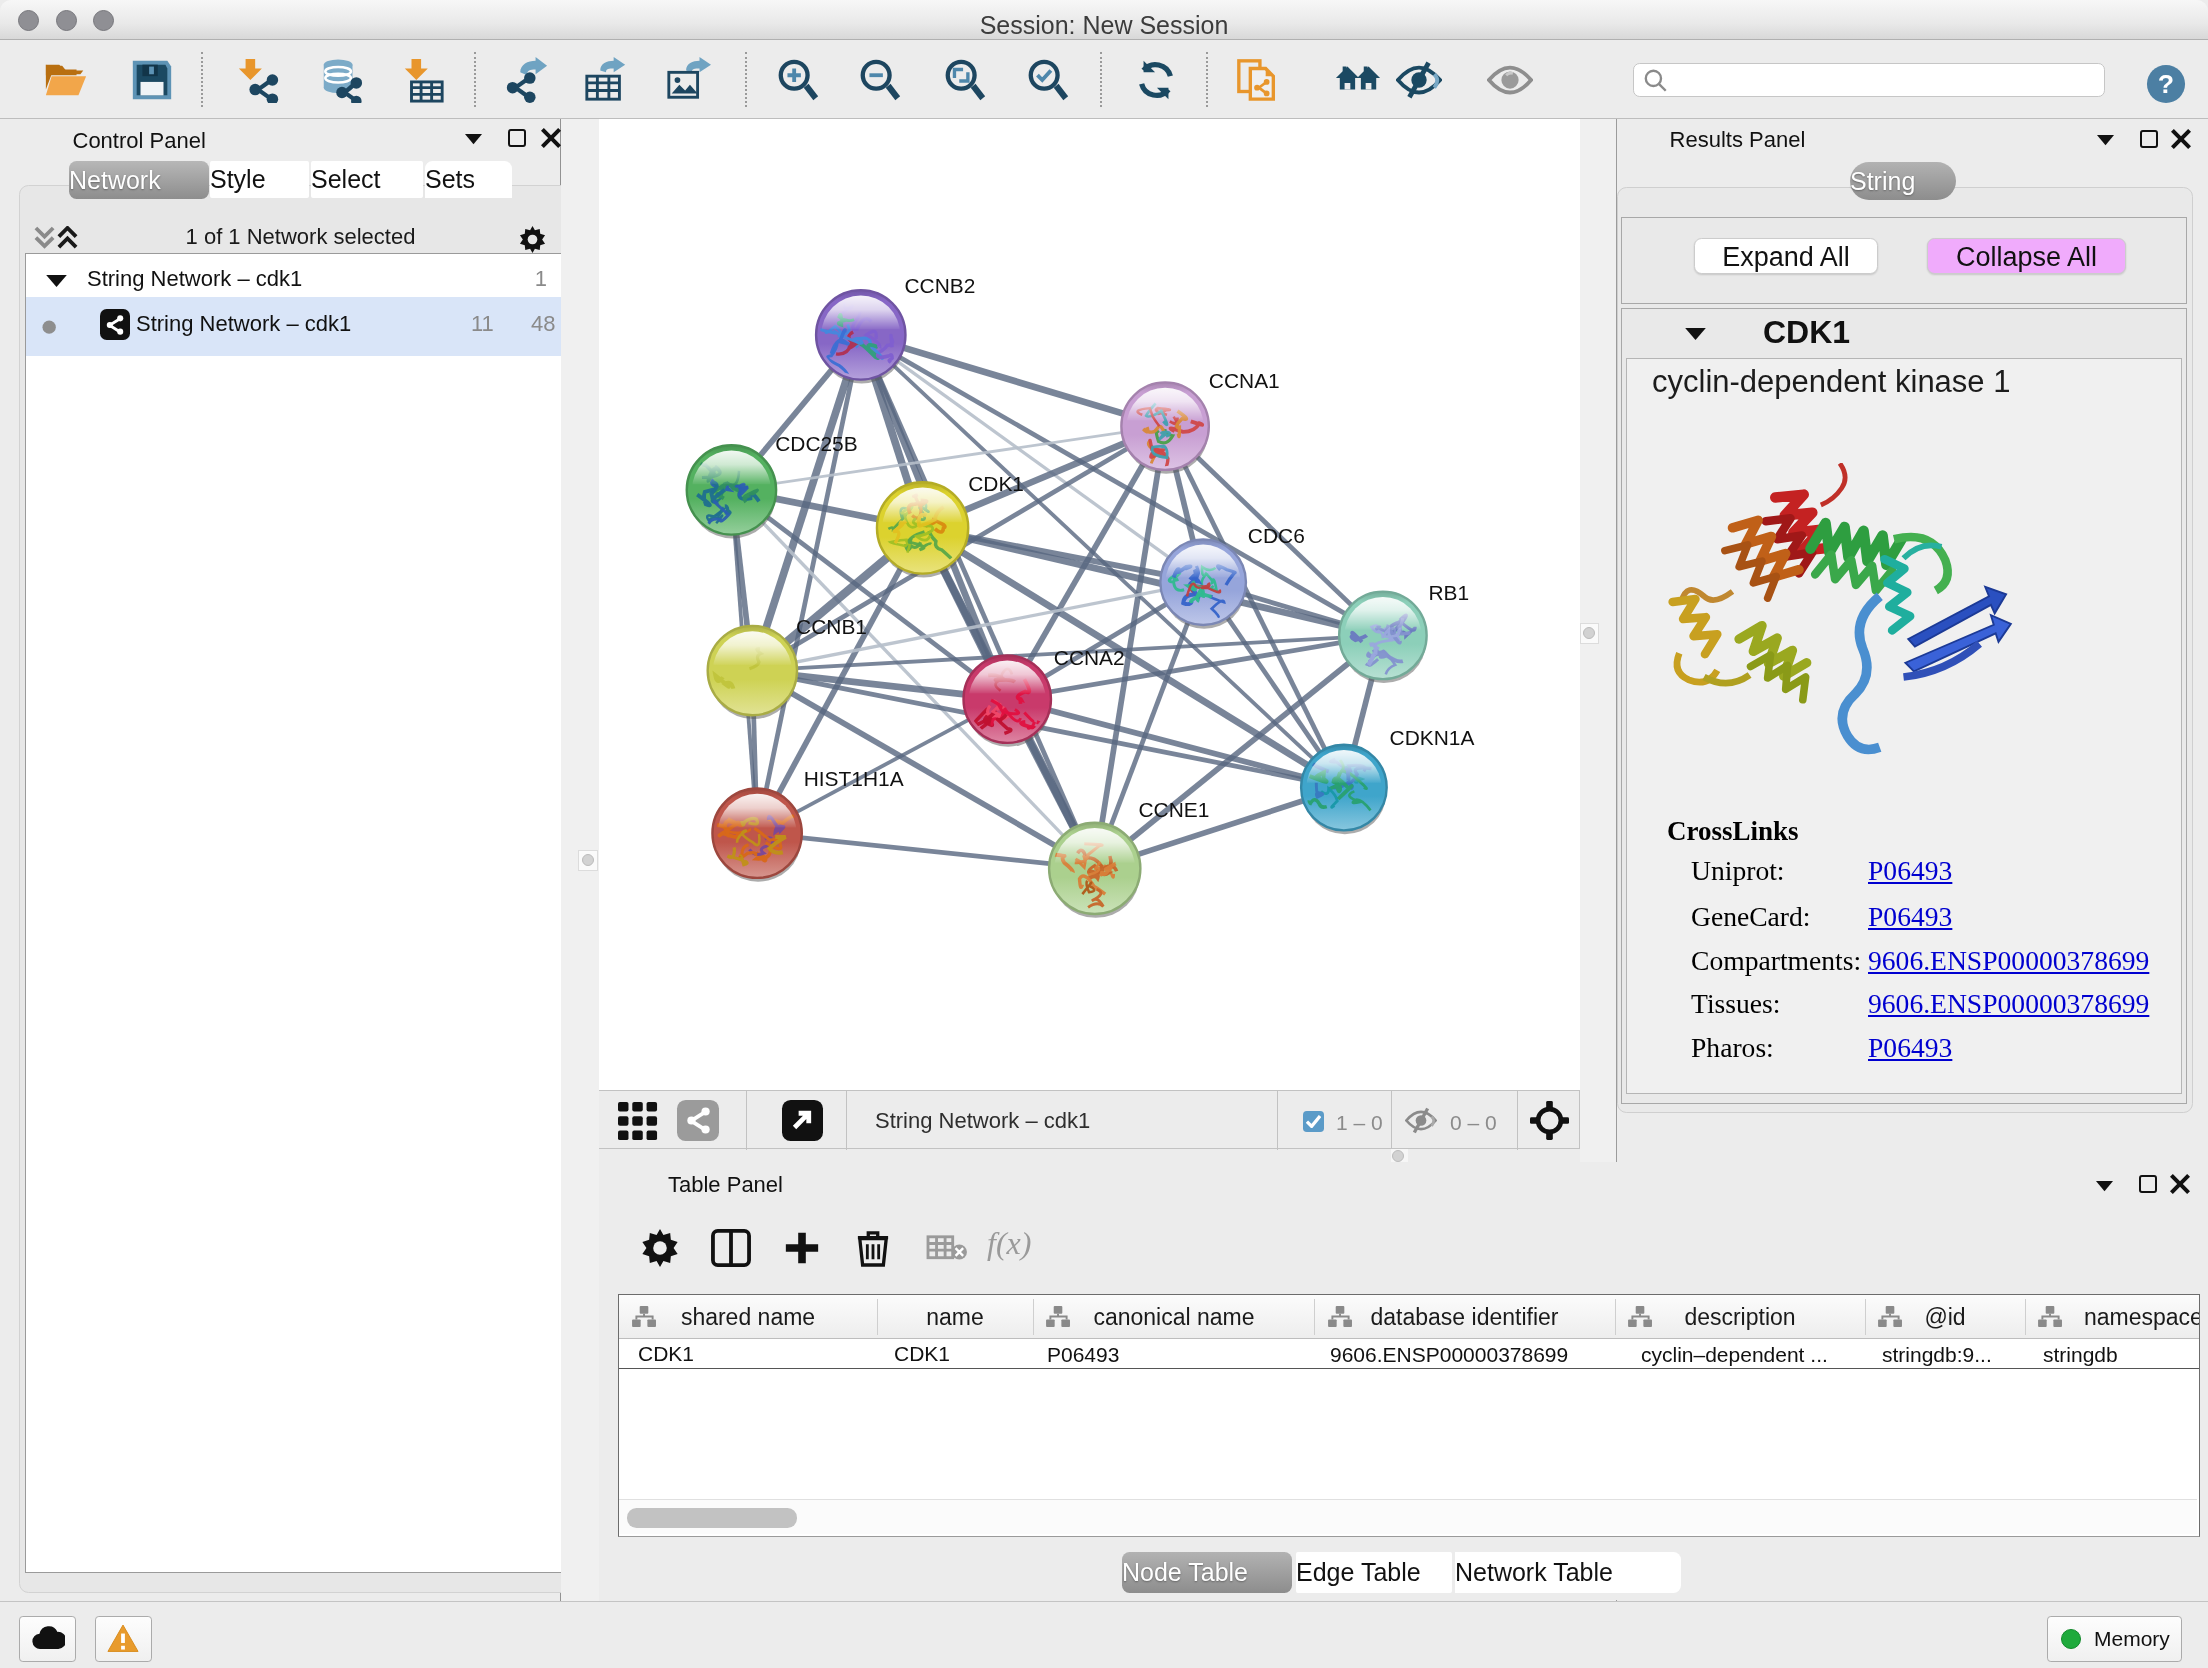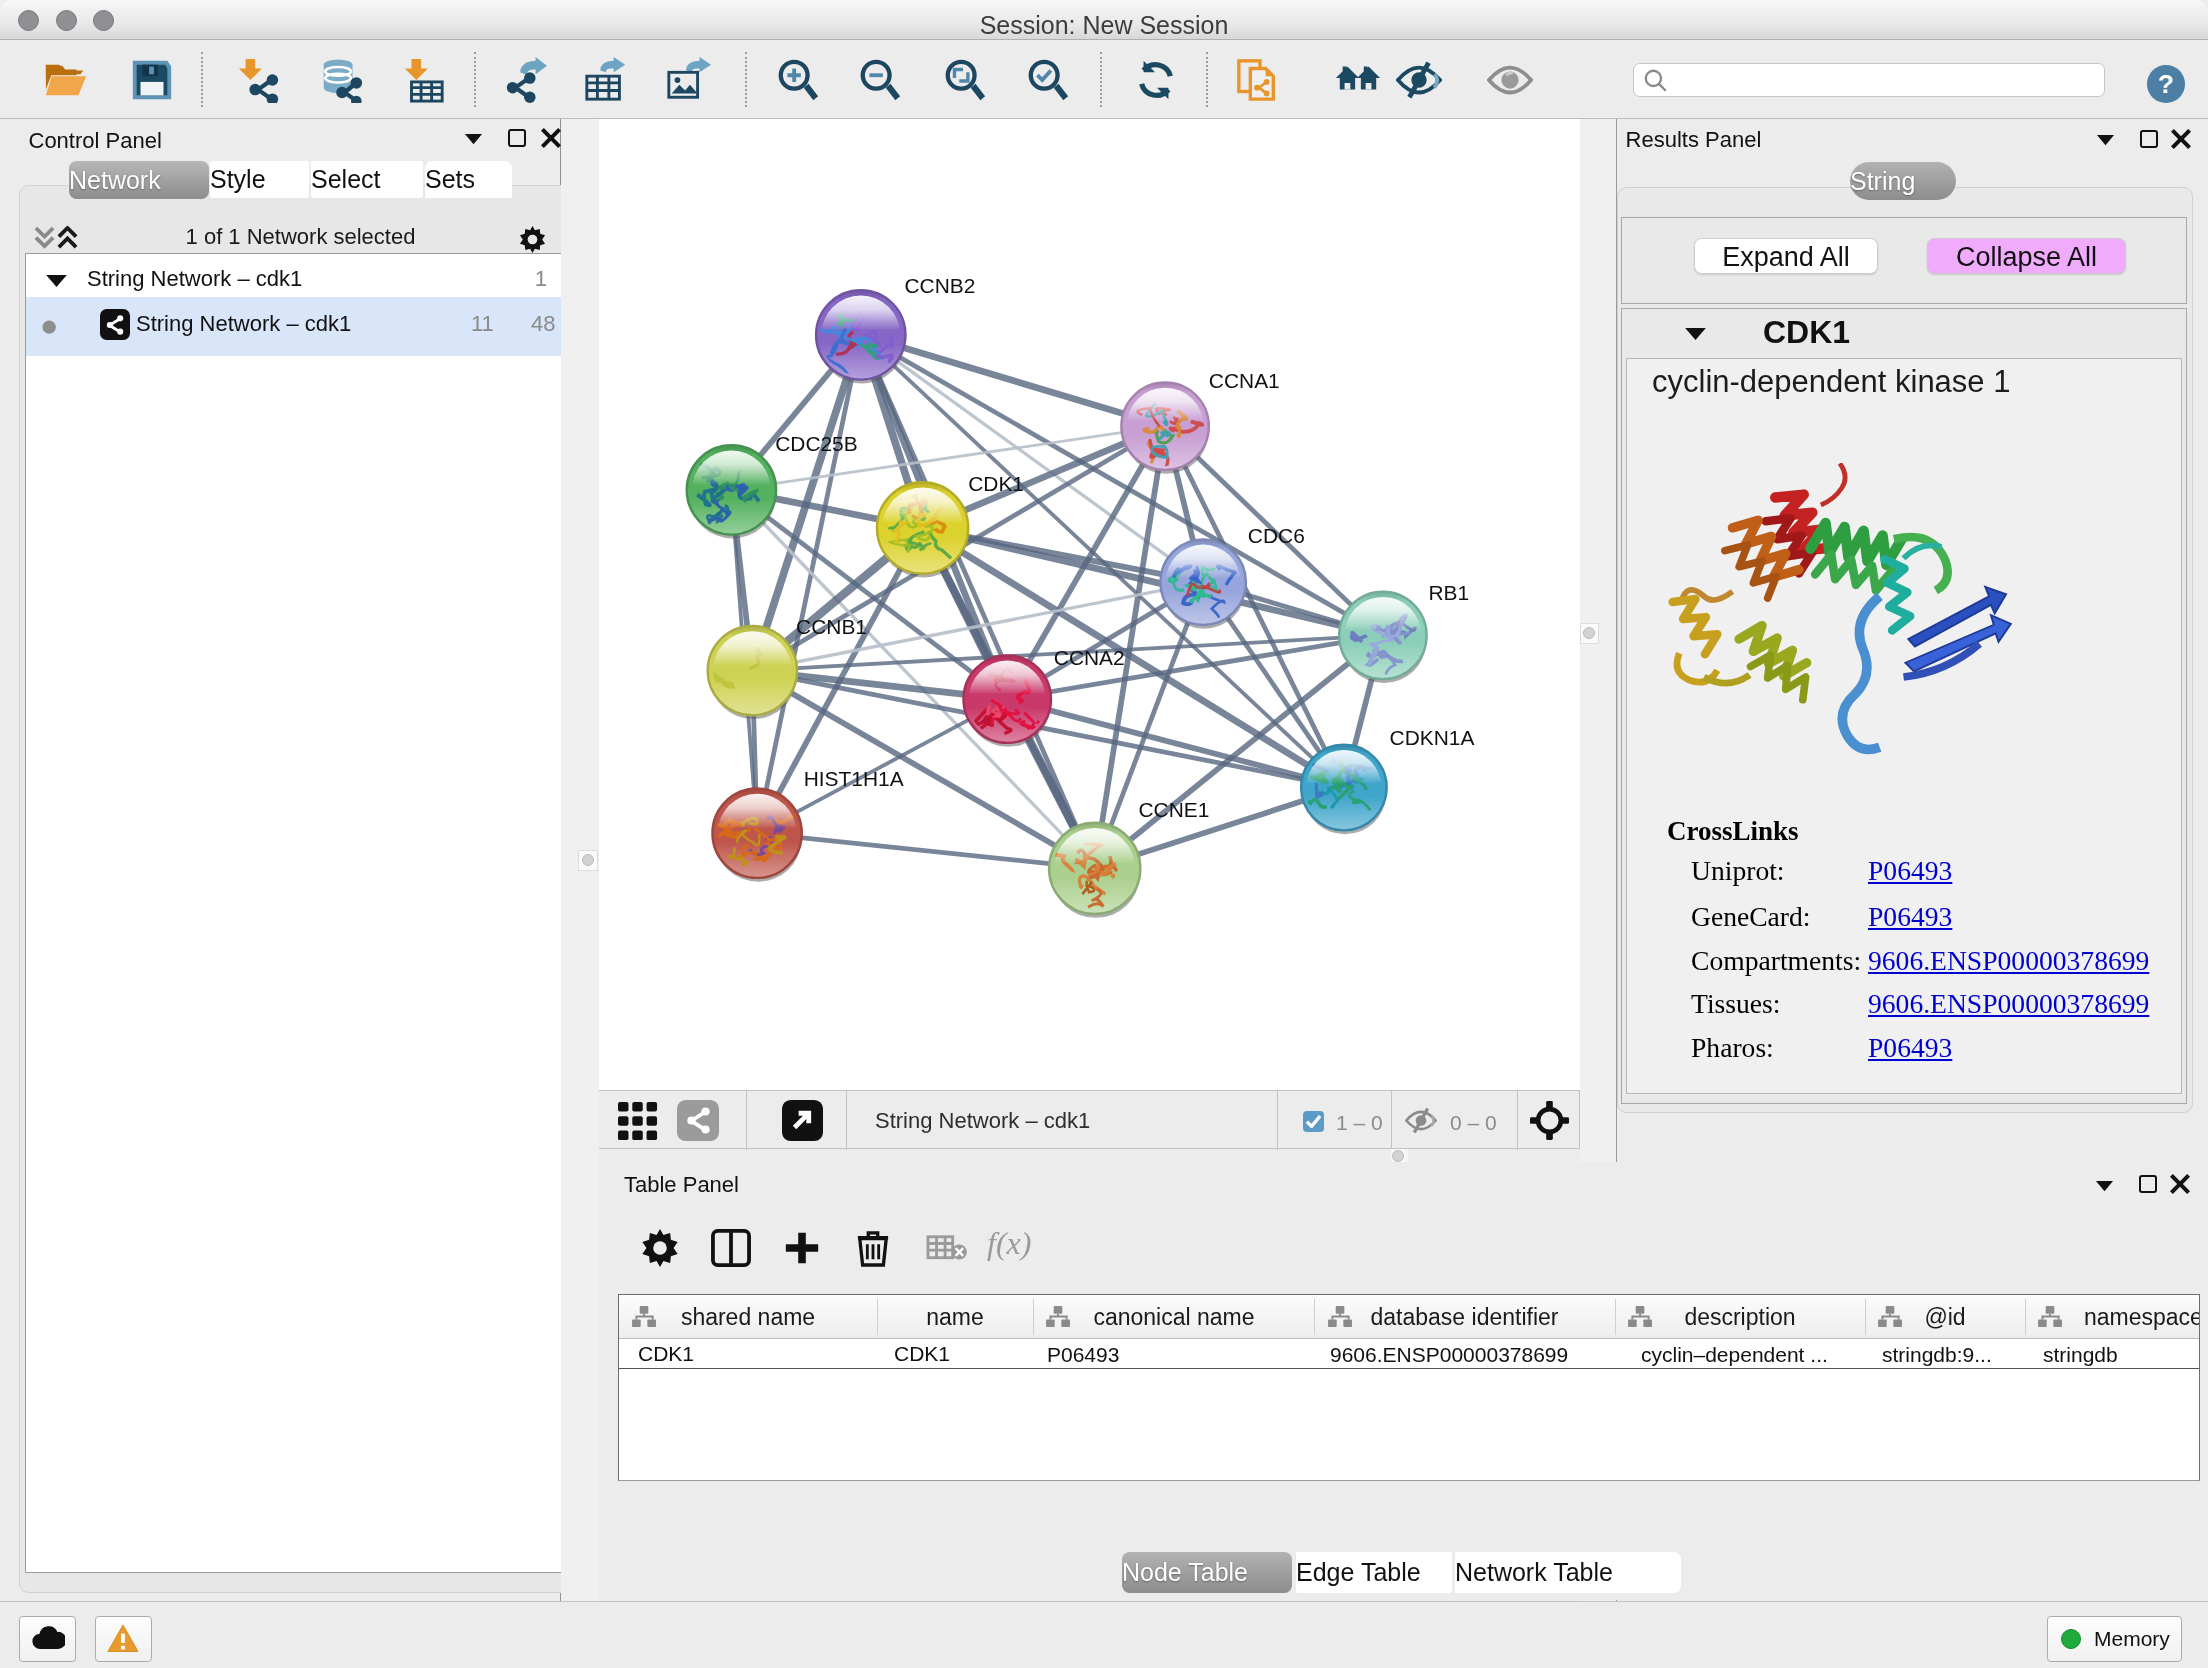--- a/index.html
+++ b/index.html
@@ -16,21 +16,21 @@
   font-size:25px; color:#3c3c3c; }
 
 #toolbar { left:0; top:40px; width:2208px; height:79px; background:#ececec;
   border-bottom:1px solid #bdbdbd; }
 .tbi { position:absolute; top:17px; }
 .tsep { position:absolute; top:12.4px; height:55px; width:0;
   border-left:2.9px dotted #9a9a9a; }
 #searchbox { position:absolute; left:1633px; top:23px; width:472px; height:34px;
   background:#fff; border:1.9px solid #c6c6c6; border-radius:6.7px; }
 
-.phead { font-size:22px; color:#111; }
+.phead { font-size:22px; color:#111;margin-left:44px; }
 .tab { display:inline-block; font-size:25px; text-align:left; z-index:3; }
 
 #cpanel { left:0; top:119px; width:561px; height:1482px; background:#ececec; border-right:1.9px solid #929292; }
 
 #netcanvas { left:599px; top:119px; width:981px; height:971px; background:#fff; }
 #netbar { left:599px; top:1090px; width:981px; height:59px; background:#ececec;
   border:1px solid #c2c2c2; border-left:none; }
 
 #rpanel { left:1616px; top:119px; width:593px; height:1482px; background:#ececec;
   border-left:1.9px solid #9b9b9b; }
@@ -851,21 +851,21 @@
   <svg style="position:absolute;left:327px;top:71px;" width="42" height="28.5" viewBox="0 0 44 30">
     <g stroke="#9a9a9a" stroke-width="3" fill="none">
         <rect x="2" y="4" width="26" height="22"></rect>
         <path d="M2 11 h26 M2 18 h26 M11 4 v22 M20 4 v22"></path>
       </g>
     <circle cx="35" cy="20" r="8" fill="#9a9a9a"></circle>
     <path d="M31 16 l8 8 M39 16 l-8 8" stroke="#fff" stroke-width="2.5"></path>
   </svg>
   <div style="position:absolute;left:388px;top:63px;font-size:32px;color:#9a9a9a;font-family:'Liberation Serif',serif;font-style:italic;">f(x)</div>
 
-  <div style="position:absolute;left:19px;top:132px;width:1582px;height:187px;background:#fff;border:1.9px solid #6c6c6c;border-bottom:1px solid #9a9a9a;overflow:hidden;">
+  <div style="position:absolute;left:19px;top:132px;width:1582px;height:243px;background:#fff;border:1.9px solid #6c6c6c;border-bottom:1px solid #9a9a9a;overflow:hidden;">
     <div id="thead" style="position:absolute;left:0;top:0;width:1580px;height:44px;background:linear-gradient(#fcfcfc,#ededed);border-bottom:1.9px solid #bdbdbd;">
         <svg style="position:absolute;left:13.3px;top:11.4px;" width="25" height="22" viewBox="0 0 26 23">
           <g fill="#8a8a8a">
             <rect x="8" y="0" width="9" height="8" rx="1"></rect>
             <rect x="0" y="14" width="9" height="8" rx="1"></rect>
             <rect x="16" y="14" width="9" height="8" rx="1"></rect>
           </g>
           <path d="M12.5 8 v3 M4.5 14 v-3 h17 v3" stroke="#8a8a8a" stroke-width="2" fill="none"></path>
         </svg>
         <div style="position:absolute;left:0px;top:8.6px;width:258px;text-align:center;font-size:23px;color:#1a1a1a;">shared name</div>

